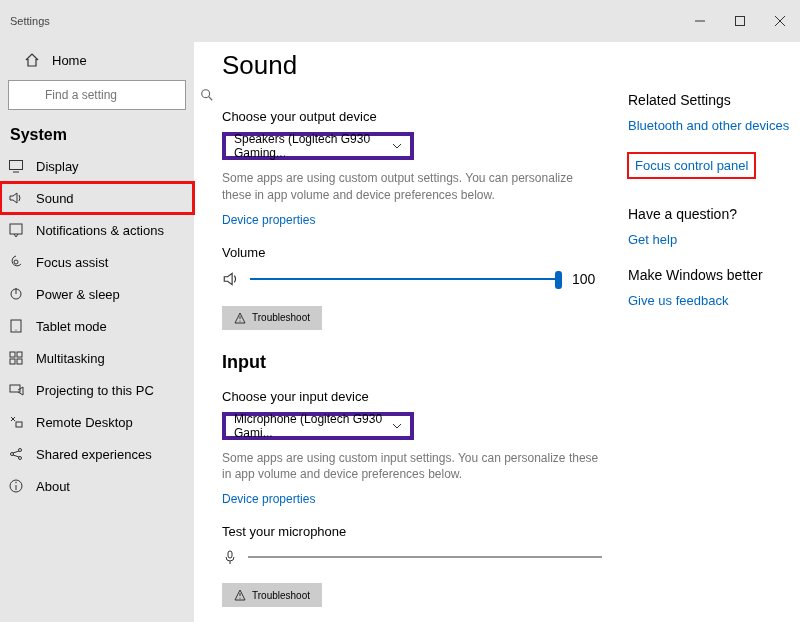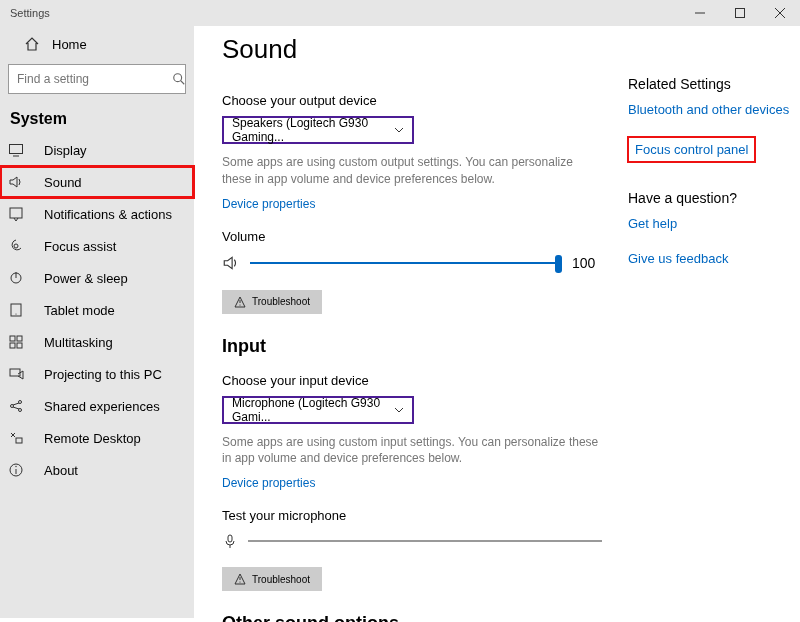--- a/index.html
+++ b/index.html
@@ -10,21 +10,21 @@
   background: #fff;
   width: 800px;
   height: 622px;
   overflow: hidden;
   position: relative;
 }
 .titlebar {
   display: flex;
   align-items: center;
   justify-content: space-between;
-  height: 26px;
+  height: 42px;
   background: #e6e6e6;
 }
 .titlebar .appname {
   font-size: 11px;
   color: #444;
   padding-left: 10px;
 }
 .titlebar .winbtns { display: flex; }
 .winbtn {
   width: 40px; height: 30px;
@@ -50,29 +50,29 @@
 .searchbox {
   margin: 2px 8px 8px 8px;
   border: 1px solid #999;
   background: #fff;
   height: 30px;
   display: flex; align-items: center; justify-content: space-between;
   padding: 0 8px;
 }
 .searchbox input {
   border: none; outline: none; background: transparent;
-  font-size: 12px; color: #555; flex:1;
+  font-size: 12px; color: #555; flex:1;margin-left:28px;
 }
 .section-label {
   font-size: 16px; font-weight:700;
   padding: 8px 10px 6px 10px;
 }
 .nav-item {
   display: flex; align-items: center;
-  gap: 20px;
+  gap: 12px;
   padding: 8px 10px 8px 8px;
   font-size: 13px;
   cursor: default;
 }
 .nav-item .icon { width:16px; display:flex; justify-content:center; color:#333; }
 .nav-item.highlighted {
   outline: 3px solid #e11;
   outline-offset: -2px;
 }
 .main {
@@ -89,21 +89,21 @@
   font-size: 13px;
 }
 h1.page-title {
   font-weight: 400;
   font-size: 26px;
   margin-bottom: 28px;
 }
 .label1 { font-size: 13px; margin-bottom: 8px; }
 .dropdown {
   width: 192px; height: 28px;
-  border: 2px solid #4c1d95;
+  border: 4px solid #4c1d95;
   display: flex; align-items: center; justify-content: space-between;
   padding: 0 8px; font-size: 12px;
   margin-bottom: 10px;
 }
 .helptext {
   font-size: 12px; color: #777; line-height: 1.4;
   margin-bottom: 8px;
 }
 .link {
   color: #0067c0; font-size: 12px;
@@ -262,38 +262,38 @@
           <svg width="16" height="16" viewBox="0 0 16 16">
             <rect x="2" y="3" width="10" height="7" fill="none" stroke="#333"></rect>
             <path d="M10 8 L15 5 V13 L10 10" fill="none" stroke="#333"></path>
           </svg>
         </span>
       <span>Projecting to this PC</span>
     </div>
     <div class="nav-item">
       <span class="icon">
           <svg width="16" height="16" viewBox="0 0 16 16">
+            <line x1="3" y1="3" x2="7" y2="7" stroke="#333"></line>
+            <line x1="3" y1="7" x2="7" y2="3" stroke="#333"></line>
+            <rect x="8" y="8" width="6" height="5" fill="none" stroke="#333"></rect>
+          </svg>
+        </span>
+      <span>Remote Desktop</span>
+    </div>
+    <div class="nav-item">
+      <span class="icon">
+          <svg width="16" height="16" viewBox="0 0 16 16">
             <circle cx="4" cy="8" r="1.5" fill="none" stroke="#333"></circle>
             <circle cx="12" cy="4" r="1.5" fill="none" stroke="#333"></circle>
             <circle cx="12" cy="12" r="1.5" fill="none" stroke="#333"></circle>
             <line x1="5" y1="7" x2="11" y2="5" stroke="#333"></line>
             <line x1="5" y1="9" x2="11" y2="11" stroke="#333"></line>
           </svg>
         </span>
       <span>Shared experiences</span>
-    </div>
-    <div class="nav-item">
-      <span class="icon">
-          <svg width="16" height="16" viewBox="0 0 16 16">
-            <line x1="3" y1="3" x2="7" y2="7" stroke="#333"></line>
-            <line x1="3" y1="7" x2="7" y2="3" stroke="#333"></line>
-            <rect x="8" y="8" width="6" height="5" fill="none" stroke="#333"></rect>
-          </svg>
-        </span>
-      <span>Remote Desktop</span>
     </div>
     <div class="nav-item">
       <span class="icon">
           <svg width="16" height="16" viewBox="0 0 16 16">
             <circle cx="8" cy="8" r="6" fill="none" stroke="#333"></circle>
             <line x1="8" y1="7" x2="8" y2="12" stroke="#333"></line>
             <circle cx="8" cy="4.5" r="0.7" fill="#333"></circle>
           </svg>
         </span>
       <span>About</span>
@@ -384,16 +384,17 @@
     <div class="rightcol">
       <div class="right-head">Related Settings</div>
       <a class="link2">Bluetooth and other devices</a>
       <span class="redbox">
         <a class="link2" style="margin:0">Focus control panel</a>
       </span>
 
       <div class="right-head">Have a question?</div>
       <a class="link2">Get help</a>
 
+      <div class="right-head">Make Windows better</div>
       <a class="link2">Give us feedback</a>
     </div>
   </div>
 </div>
 
 </body></html>

